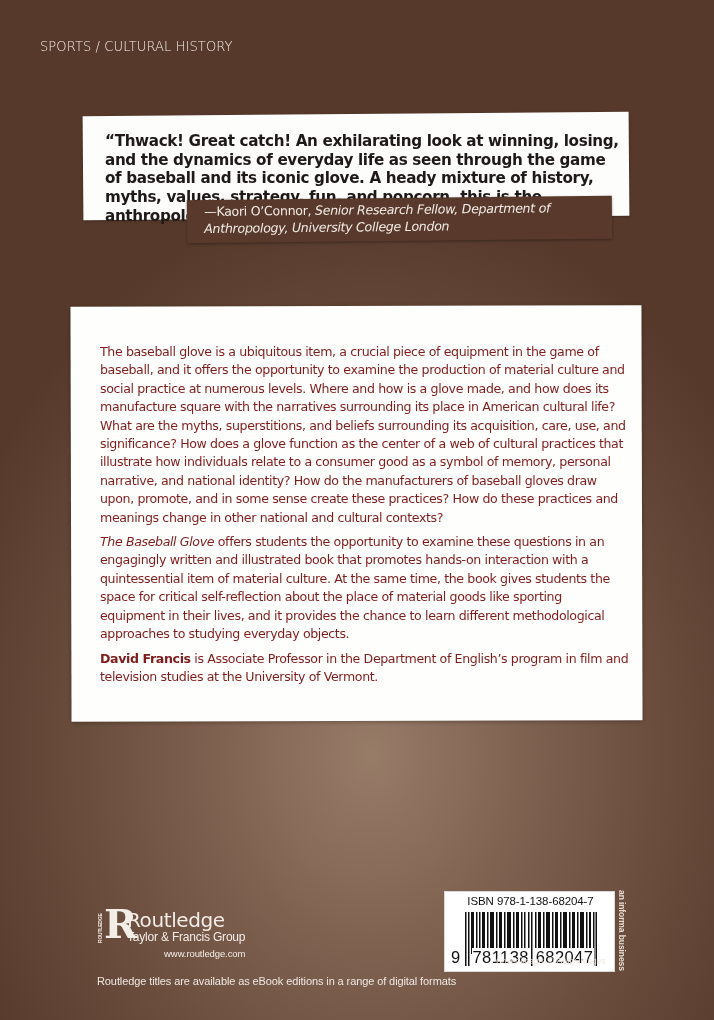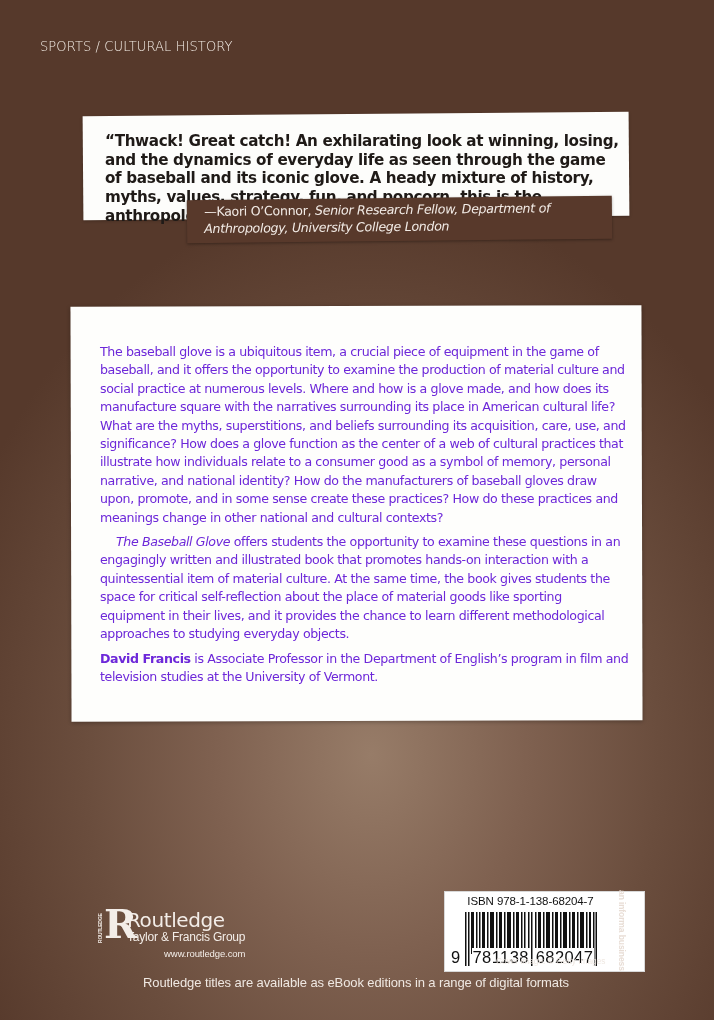--- a/index.html
+++ b/index.html
@@ -38,24 +38,24 @@
   }
   .attribution-text .role { font-style: italic; }
   .main-box {
     position: absolute; left: 71px; top: 306px; width: 571px; height: 415px;
     background: #fefefc; transform: rotate(-0.15deg);
     box-shadow: 0 1px 4px rgba(0,0,0,0.3);
   }
   .main-text {
     position: absolute; left: 100px; top: 343px; width: 530px;
     font-family: "DejaVu Sans", sans-serif; font-size: 12.6px;
-    line-height: 18.4px; color: #6d28d9; letter-spacing: -0.38px;
+    line-height: 18.4px; color: #7f1d1d; letter-spacing: -0.38px;
   }
   .main-text p { margin: 0 0 6px 0; }
-  .main-text .title-italic { font-style: italic; margin-left: 16px; }
+  .main-text .title-italic { font-style: italic; }
   .main-text .author-bold { font-weight: bold; }
   .publisher {
     position: absolute; left: 97px; top: 908px; color: #f3ede8;
   }
   .logo-row { display: flex; align-items: center; }
   .logo-mark {
     width: 24px; height: 36px; position: relative; margin-right: 6px;
   }
   .logo-mark .vert {
     position: absolute; left: 0; top: 1px; width: 6px; height: 34px;
@@ -63,26 +63,25 @@
     font-weight: bold; letter-spacing: -0.2px; overflow: hidden;
   }
   .logo-mark .r-glyph {
     position: absolute; left: 7px; top: -6px; font-size: 40px; line-height: 44px;
     font-family: "DejaVu Serif", serif; font-weight: bold; color: #f3ede8;
   }
   .logo-names .brand { font-size: 20px; line-height: 22px; font-family: "DejaVu Sans", sans-serif; letter-spacing: -0.4px; }
   .logo-names .group { font-size: 12px; line-height: 12px; letter-spacing: -0.2px; }
   .website { font-size: 9.5px; margin-top: 4px; letter-spacing: -0.1px; text-align: right; }
   .ebook-note {
-    position: absolute; left: 97px; top: 975px; font-size: 13px; color: #efe8e2;
+    position: absolute; left: 97px; top: 975px; font-size: 11px; color: #efe8e2;
     letter-spacing: -0.1px;
-    margin-left: 46px;
   }
   .barcode-box {
-    position: absolute; left: 444px; top: 891px; width: 201px; height: 81px;
+    position: absolute; left: 444px; top: 891px; width: 171px; height: 81px;
     background: #ffffff; box-sizing: border-box; border: 1px solid #d8d8d8;
   }
   .isbn-text {
     position: absolute; left: 0; top: 3px; width: 171px; text-align: center;
     font-size: 11.5px; color: #111; letter-spacing: -0.1px;
   }
   .bars {
     position: absolute; left: 20px; top: 20px; width: 132px; height: 54px;
   }
   .barcode-digits {

